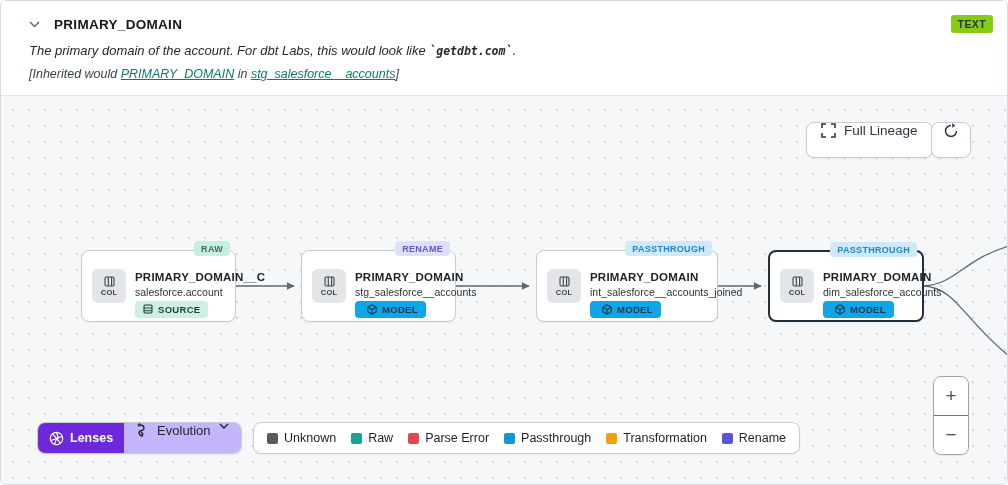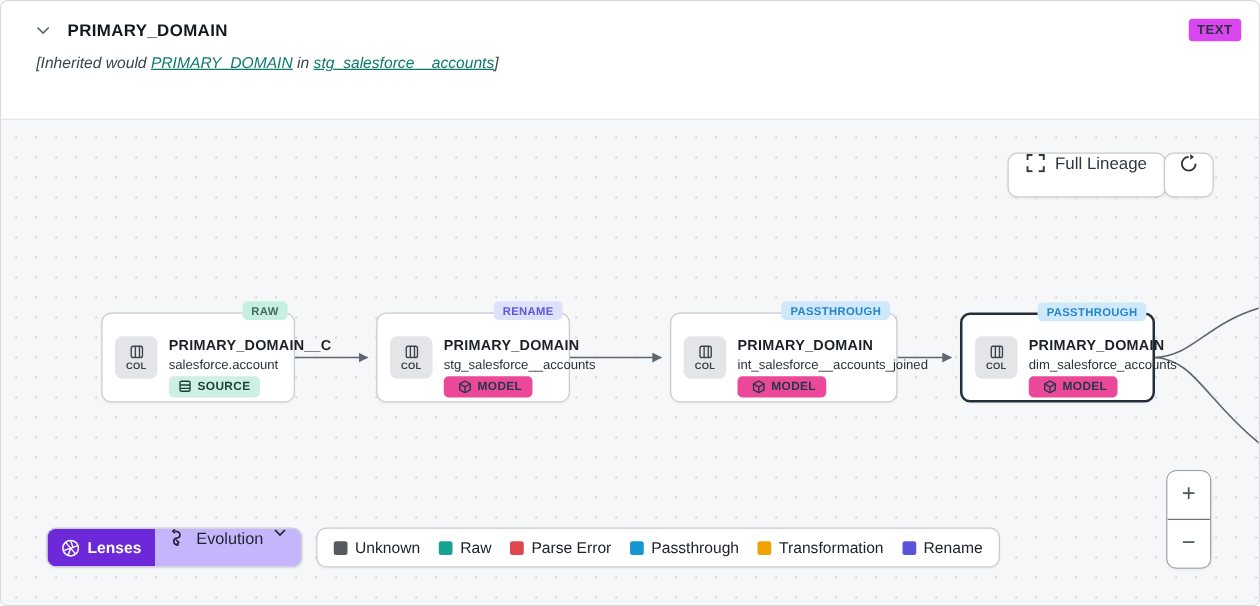--- a/index.html
+++ b/index.html
@@ -6,21 +6,21 @@
   html,body { background:#fff; }
   body { font-family:"Liberation Sans", sans-serif; width:1008px; height:485px; position:relative; }
   .page {
     position:absolute; inset:0; border:1px solid #d7dbdf; border-radius:6px; overflow:hidden; background:#fff;
   }
   
   .header { padding:10px 14px 12px 14px; background:#fff; border-bottom:1px solid #e4e7ea; height:95px; }
   .header-row { display:flex; align-items:center; gap:14px; margin:4px 0 10px 14px; }
   .chev-btn { background:none; border:none; cursor:pointer; display:flex; align-items:center; color:#5a646e; padding:0; }
   .col-title { font-size:13.5px; font-weight:bold; color:#14181d; letter-spacing:.3px; }
-  .type-badge { margin-left:auto; background:#d946ef; color:#2c343c; font-size:10.5px; font-weight:bold; letter-spacing:.4px; padding:3px 7px; border-radius:3px; }
+  .type-badge { margin-left:auto; background:#84cc16; color:#2c343c; font-size:10.5px; font-weight:bold; letter-spacing:.4px; padding:3px 7px; border-radius:3px; }
   .desc { font-style:italic; font-size:13px; color:#24292f; margin:0 0 9px 14px; }
   .desc .code { font-family:"DejaVu Sans Mono", monospace; font-weight:bold; font-style:italic; font-size:11.5px; }
   .inherited { font-style:italic; font-size:12.5px; color:#39444d; margin-left:14px; }
   .inherited a { color:#0e7a6c; text-decoration:underline; cursor:pointer; }
   
   .canvas {
     position:relative; width:100%; height:390px; background:#f6f7f9;
     background-image:radial-gradient(circle, #d2d6db 1px, transparent 1.2px);
     background-size:16px 16px; background-position:4px 6px;
   }
@@ -39,21 +39,21 @@
   .tag-raw { background:#c5efdf; color:#49685f; }
   .tag-rename { background:#dfe1fb; color:#5c56d8; }
   .tag-passthrough { background:#cfe8fa; color:#2387c9; }
   .col-badge { width:34px; height:34px; background:#e3e5e9; border-radius:6px; display:flex; flex-direction:column; align-items:center; justify-content:center; gap:1px; color:#3c434b; flex:0 0 auto; }
   .col-badge span { font-size:7.5px; font-weight:bold; letter-spacing:.2px;text-align:center; }
   .node-main { display:flex; flex-direction:column; gap:3px;margin-top:16px; }
   .node-title { font-size:11.5px; font-weight:bold; color:#1c2127; letter-spacing:.2px; }
   .node-sub { font-size:10.5px; color:#2b323a; }
   .res-badge { display:inline-flex; align-items:center; gap:5px; font-size:9.5px; font-weight:bold; letter-spacing:.3px; padding:3px 8px; border-radius:4px; width:max-content; }
   .res-source { background:#cdf0e2; color:#1e3f38; }
-  .res-model { background:#ec4899; color:#21384a;padding-left:12px; }
+  .res-model { background:#0ea5e9; color:#21384a;padding-left:12px; }
   
   .lens-group { position:absolute; left:36px; top:326px; display:flex; border:1px solid #c7ccd2; border-radius:8px; overflow:hidden; background:#fff; height:32px; box-shadow:0 1px 2px rgba(20,25,31,.05); }
   .lenses-btn { background:#6d28d9; color:#fff; border:none; display:flex; align-items:center; gap:6px; padding:0 11px; font-size:12.5px; font-weight:bold; cursor:pointer; font-family:inherit; }
   .lens-dd { background:#c4b5fd; border:none; display:flex; align-items:flex-start; gap:8px; padding:0 12px; font-size:13px; color:#1d242b; cursor:pointer; font-family:inherit; }
   
   .legend { position:absolute; left:252px; top:326px; display:flex; align-items:center; gap:15px; background:#fff; border:1px solid #c7ccd2; border-radius:8px; height:32px; padding:0 13px; box-shadow:0 1px 2px rgba(20,25,31,.05); }
   .legend-item { display:flex; align-items:center; gap:6px; }
   .swatch { width:11px; height:11px; border-radius:2px; }
   .legend-label { font-size:12.5px; color:#1c2127; }
   
@@ -69,20 +69,21 @@
   <div class="header">
     <div class="header-row">
       <button class="chev-btn">
         <svg width="11" height="7" viewBox="0 0 11 7">
             <polyline points="1,1 5.5,5.5 10,1" fill="none" stroke="#5a646e" stroke-width="1.4"></polyline>
           </svg>
       </button>
       <span class="col-title">PRIMARY_DOMAIN</span>
       <span class="type-badge">TEXT</span>
     </div>
+    <p class="desc"><span>The primary domain of the account. For dbt Labs, this would look like </span><span class="code">`getdbt.com`</span><span>.</span></p>
     <p class="inherited"><span>[Inherited would </span><a>PRIMARY_DOMAIN</a><span> in </span><a>stg_salesforce__accounts</a><span>]</span></p>
   </div>
 
   <div class="canvas">
 
     <svg class="edges" viewBox="0 0 1006 390">
       <defs>
         <marker id="arrow" markerWidth="7" markerHeight="7" refX="5.5" refY="3" orient="auto">
           <path d="M0,0 L6,3 L0,6 Z" fill="#5d6772"></path>
         </marker>

